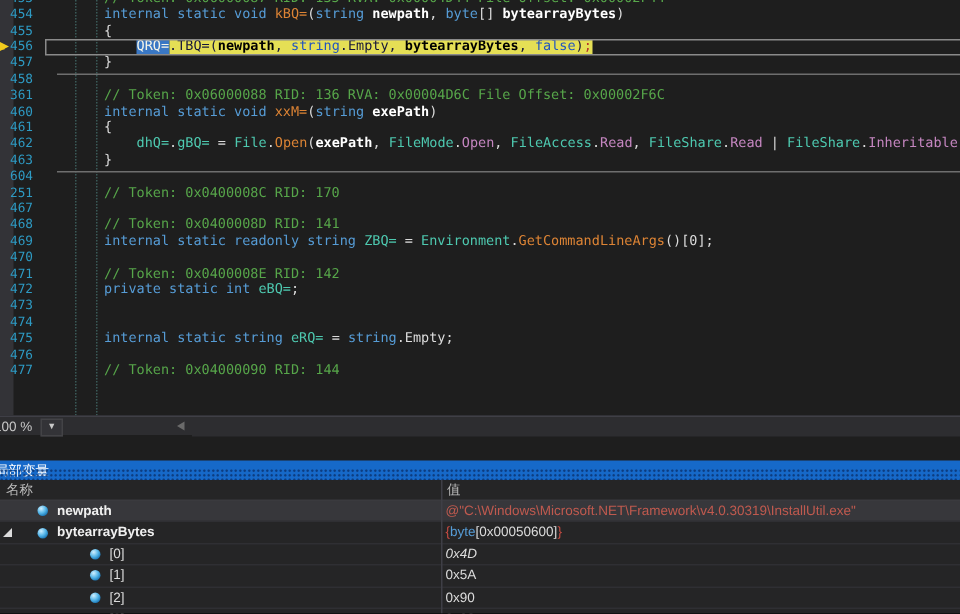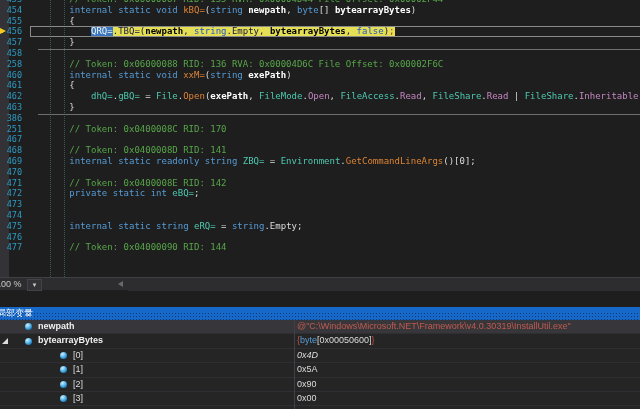--- a/index.html
+++ b/index.html
@@ -66,26 +66,26 @@
     <div id="gutter-bg"></div>
     <div class="iguide" style="left:50px"></div>
     <div class="iguide" style="left:64px"></div>
     <div id="code-lines">
         <div class="line"><span class="ln">453</span><span class="code" style="padding-left: 43.36px;"><span style="color: var(--c-cm);">// Token: 0x06000087 RID: 135 RVA: 0x00004D44 File Offset: 0x00002F44</span></span></div>
         <div class="line"><span class="ln">454</span><span class="code" style="padding-left: 43.36px;"><span style="color: var(--c-kw);">internal static void </span><span style="color: var(--c-m);">kBQ=</span><span style="color: var(--c-pn);">(</span><span style="color: var(--c-kw);">string </span><span style="color: var(--c-pw); font-weight: bold;">newpath</span><span style="color: var(--c-pn);">, </span><span style="color: var(--c-kw);">byte</span><span style="color: var(--c-pn);">[] </span><span style="color: var(--c-pw); font-weight: bold;">bytearrayBytes</span><span style="color: var(--c-pn);">)</span></span></div>
         <div class="line"><span class="ln">455</span><span class="code" style="padding-left: 43.36px;"><span style="color: var(--c-pn);">{</span></span></div>
         <div class="line"><span class="ln">456</span><div class="cur-box"></div><div class="cur-arrow"></div><span class="code" style="padding-left: 65.04px;"><span class="sel">QRQ=</span><span class="hl"><span style="color: var(--c-hd);">.TBQ=(</span><span style="color: var(--c-hb); font-weight: bold;">newpath</span><span style="color: var(--c-hd);">, </span><span style="color: var(--c-hk);">string</span><span style="color: var(--c-hd);">.Empty, </span><span style="color: var(--c-hb); font-weight: bold;">bytearrayBytes</span><span style="color: var(--c-hd);">, </span><span style="color: var(--c-hk);">false</span><span style="color: var(--c-hd);">)</span><span style="color: var(--c-hr);">;</span></span></span><div class="cur-arrow-tail"></div></div>
         <div class="line"><span class="ln">457</span><span class="code" style="padding-left: 43.36px;"><span style="color: var(--c-pn);">}</span></span></div>
         <div class="line"><span class="ln">458</span><span class="code"></span><div class="rule"></div></div>
-        <div class="line"><span class="ln">258</span><span class="code" style="padding-left: 43.36px;"><span style="color: var(--c-cm);">// Token: 0x06000088 RID: 136 RVA: 0x00004D6C File Offset: 0x00002F6C</span></span></div>
+        <div class="line"><span class="ln">361</span><span class="code" style="padding-left: 43.36px;"><span style="color: var(--c-cm);">// Token: 0x06000088 RID: 136 RVA: 0x00004D6C File Offset: 0x00002F6C</span></span></div>
         <div class="line"><span class="ln">460</span><span class="code" style="padding-left: 43.36px;"><span style="color: var(--c-kw);">internal static void </span><span style="color: var(--c-m);">xxM=</span><span style="color: var(--c-pn);">(</span><span style="color: var(--c-kw);">string </span><span style="color: var(--c-pw); font-weight: bold;">exePath</span><span style="color: var(--c-pn);">)</span></span></div>
         <div class="line"><span class="ln">461</span><span class="code" style="padding-left: 43.36px;"><span style="color: var(--c-pn);">{</span></span></div>
         <div class="line"><span class="ln">462</span><span class="code" style="padding-left: 65.04px;"><span style="color: var(--c-ty);">dhQ=</span><span style="color: var(--c-pn);">.</span><span style="color: var(--c-fld);">gBQ=</span><span style="color: var(--c-pn);"> = </span><span style="color: var(--c-ty);">File</span><span style="color: var(--c-pn);">.</span><span style="color: var(--c-m);">Open</span><span style="color: var(--c-pn);">(</span><span style="color: var(--c-pw); font-weight: bold;">exePath</span><span style="color: var(--c-pn);">, </span><span style="color: var(--c-ty);">FileMode</span><span style="color: var(--c-pn);">.</span><span style="color: var(--c-en);">Open</span><span style="color: var(--c-pn);">, </span><span style="color: var(--c-ty);">FileAccess</span><span style="color: var(--c-pn);">.</span><span style="color: var(--c-en);">Read</span><span style="color: var(--c-pn);">, </span><span style="color: var(--c-ty);">FileShare</span><span style="color: var(--c-pn);">.</span><span style="color: var(--c-en);">Read</span><span style="color: var(--c-pn);"> | </span><span style="color: var(--c-ty);">FileShare</span><span style="color: var(--c-pn);">.</span><span style="color: var(--c-en);">Inheritable)</span></span></div>
         <div class="line"><span class="ln">463</span><span class="code" style="padding-left: 43.36px;"><span style="color: var(--c-pn);">}</span></span></div>
-        <div class="line"><span class="ln">386</span><span class="code"></span><div class="rule"></div></div>
+        <div class="line"><span class="ln">604</span><span class="code"></span><div class="rule"></div></div>
         <div class="line"><span class="ln">251</span><span class="code" style="padding-left: 43.36px;"><span style="color: var(--c-cm);">// Token: 0x0400008C RID: 170</span></span></div>
         <div class="line"><span class="ln">467</span><span class="code"></span></div>
         <div class="line"><span class="ln">468</span><span class="code" style="padding-left: 43.36px;"><span style="color: var(--c-cm);">// Token: 0x0400008D RID: 141</span></span></div>
         <div class="line"><span class="ln">469</span><span class="code" style="padding-left: 43.36px;"><span style="color: var(--c-kw);">internal static readonly string </span><span style="color: var(--c-fld);">ZBQ=</span><span style="color: var(--c-pn);"> = </span><span style="color: var(--c-ty);">Environment</span><span style="color: var(--c-pn);">.</span><span style="color: var(--c-m);">GetCommandLineArgs</span><span style="color: var(--c-pn);">()[0];</span></span></div>
         <div class="line"><span class="ln">470</span><span class="code"></span></div>
         <div class="line"><span class="ln">471</span><span class="code" style="padding-left: 43.36px;"><span style="color: var(--c-cm);">// Token: 0x0400008E RID: 142</span></span></div>
         <div class="line"><span class="ln">472</span><span class="code" style="padding-left: 43.36px;"><span style="color: var(--c-kw);">private static int </span><span style="color: var(--c-fld);">eBQ=</span><span style="color: var(--c-pn);">;</span></span></div>
         <div class="line"><span class="ln">473</span><span class="code"></span></div>
         <div class="line"><span class="ln">474</span></div>
         <div class="line"><span class="ln">475</span><span class="code" style="padding-left: 43.36px;"><span style="color: var(--c-kw);">internal static string </span><span style="color: var(--c-fld);">eRQ=</span><span style="color: var(--c-pn);"> = </span><span style="color: var(--c-kw);">string</span><span style="color: var(--c-pn);">.Empty;</span></span></div>
@@ -97,20 +97,24 @@
   <div id="zoombar">
     <span id="zoom-label">100 %</span>
     <div id="zoom-dropdown">▼</div>
     <div id="hscroll-left"></div>
     <div id="hscroll-track"></div>
   </div>
 
   <div id="locals">
     <div id="locals-title">局部变量</div>
     <div id="locals-grid">
+      <div id="locals-header">
+        <div id="col-name">名称</div>
+        <div id="col-value">值</div>
+      </div>
       <div id="locals-rows">
           <div class="lrow rsel">
             <div class="cell-name">
               <div class="orb" style="margin-left: 25px;"></div>
               <span class="nm b">newpath</span>
             </div>
             <div class="cell-value"><span style="color: var(--c-str);">@"C:\Windows\Microsoft.NET\Framework\v4.0.30319\InstallUtil.exe"</span></div>
           </div>
           <div class="lrow">
             <div class="cell-name">

